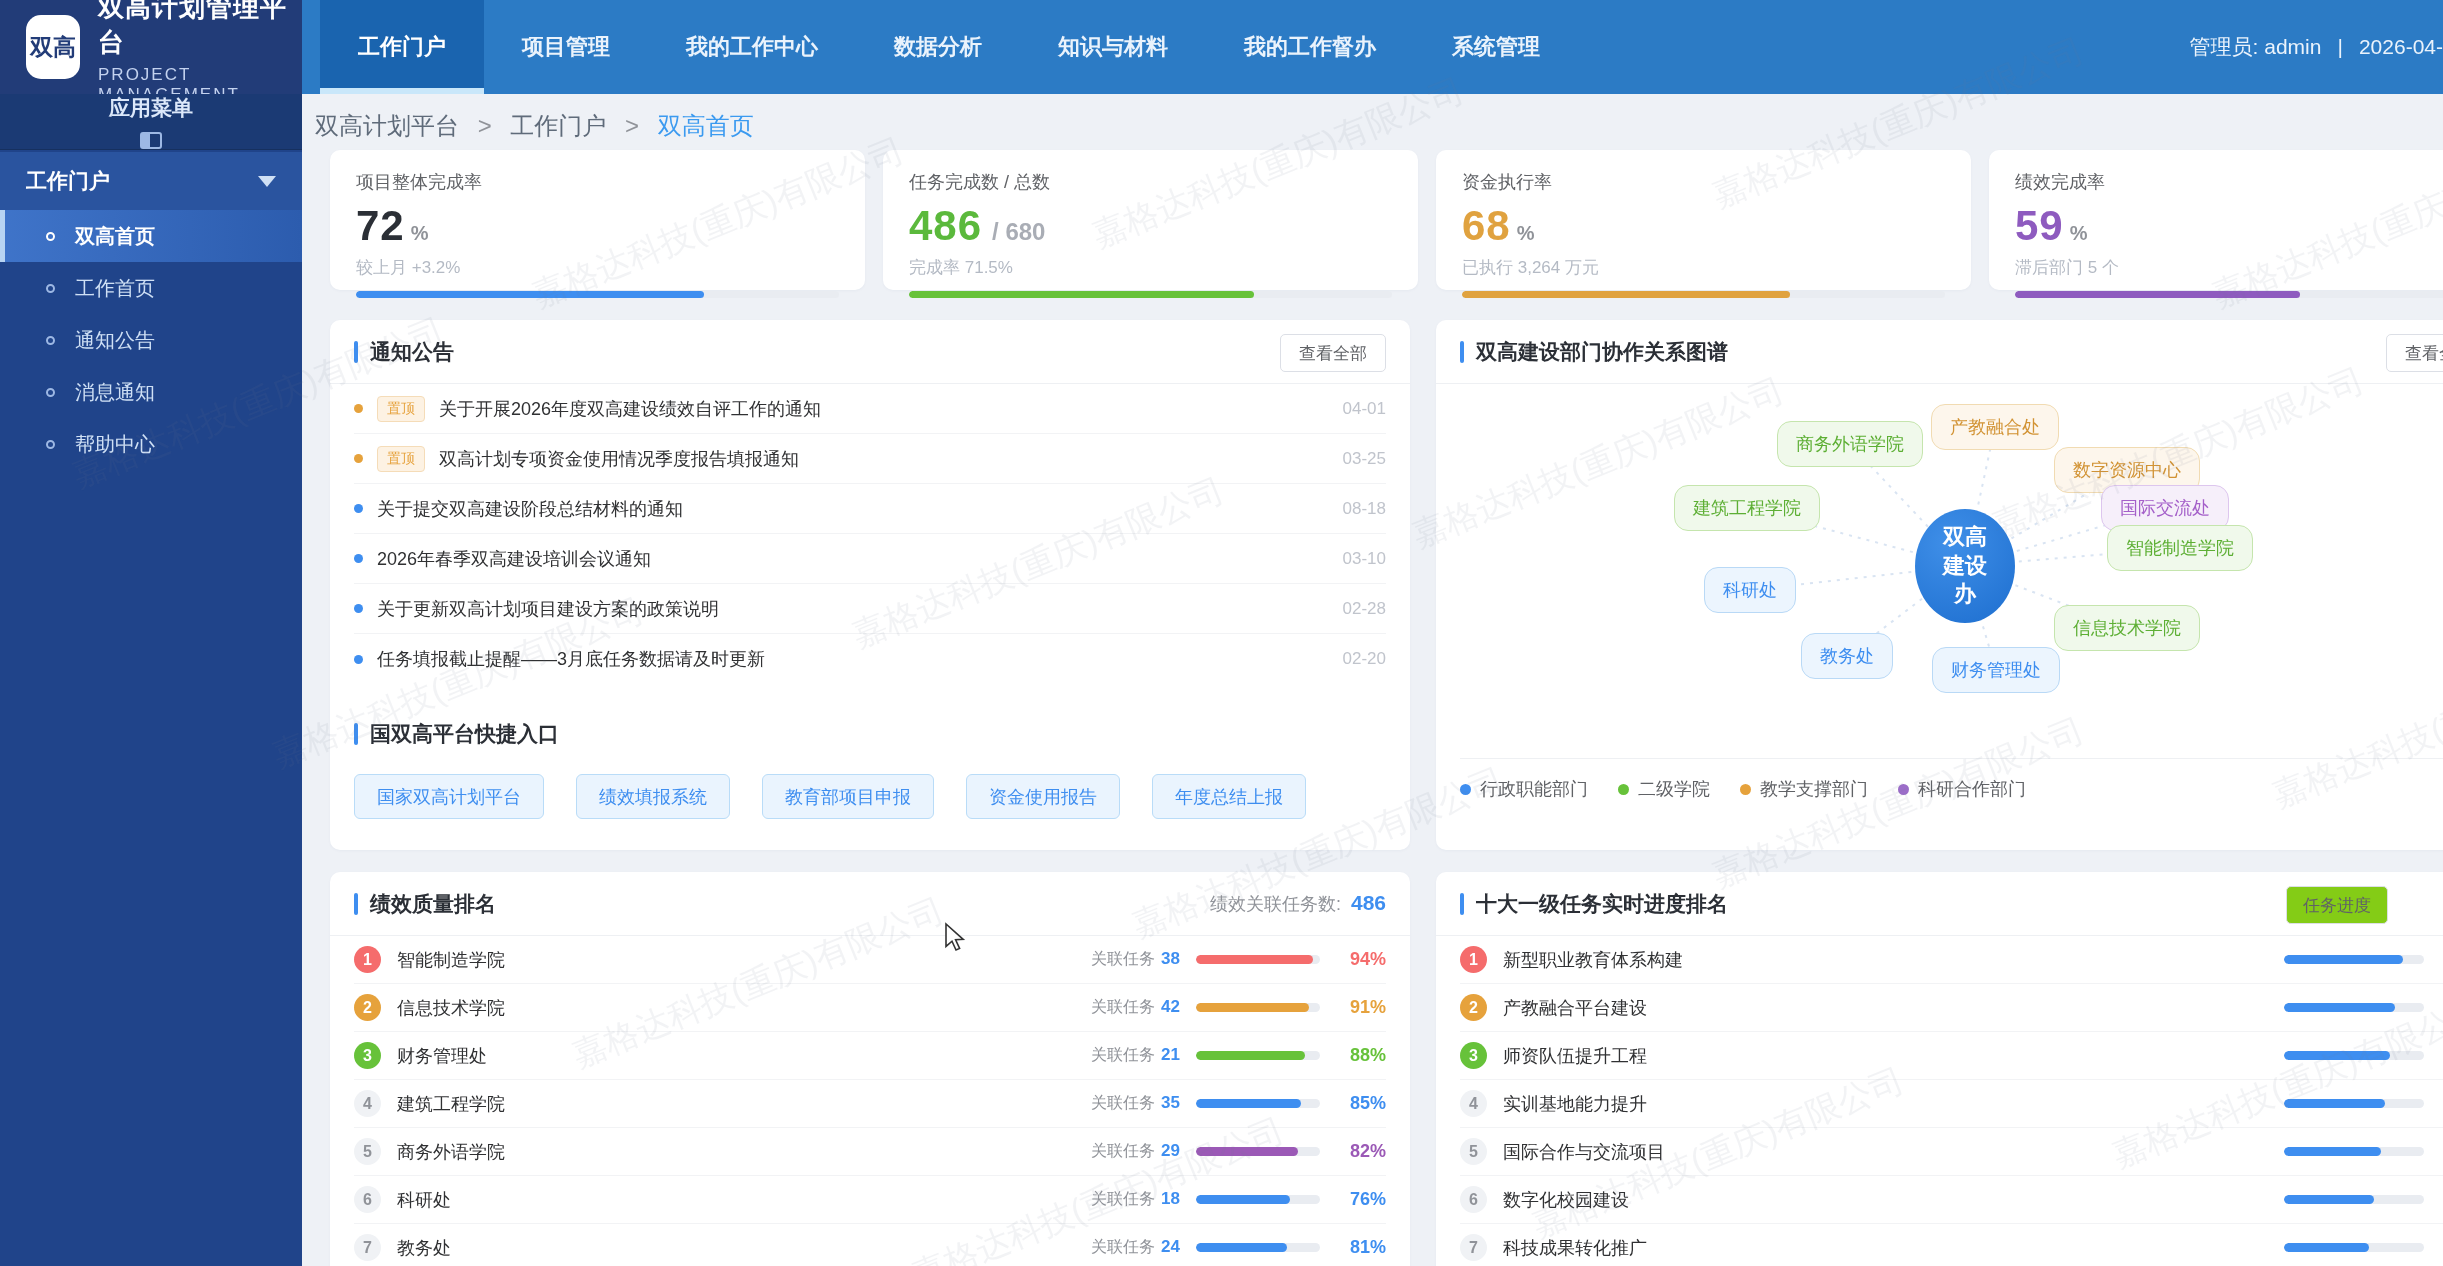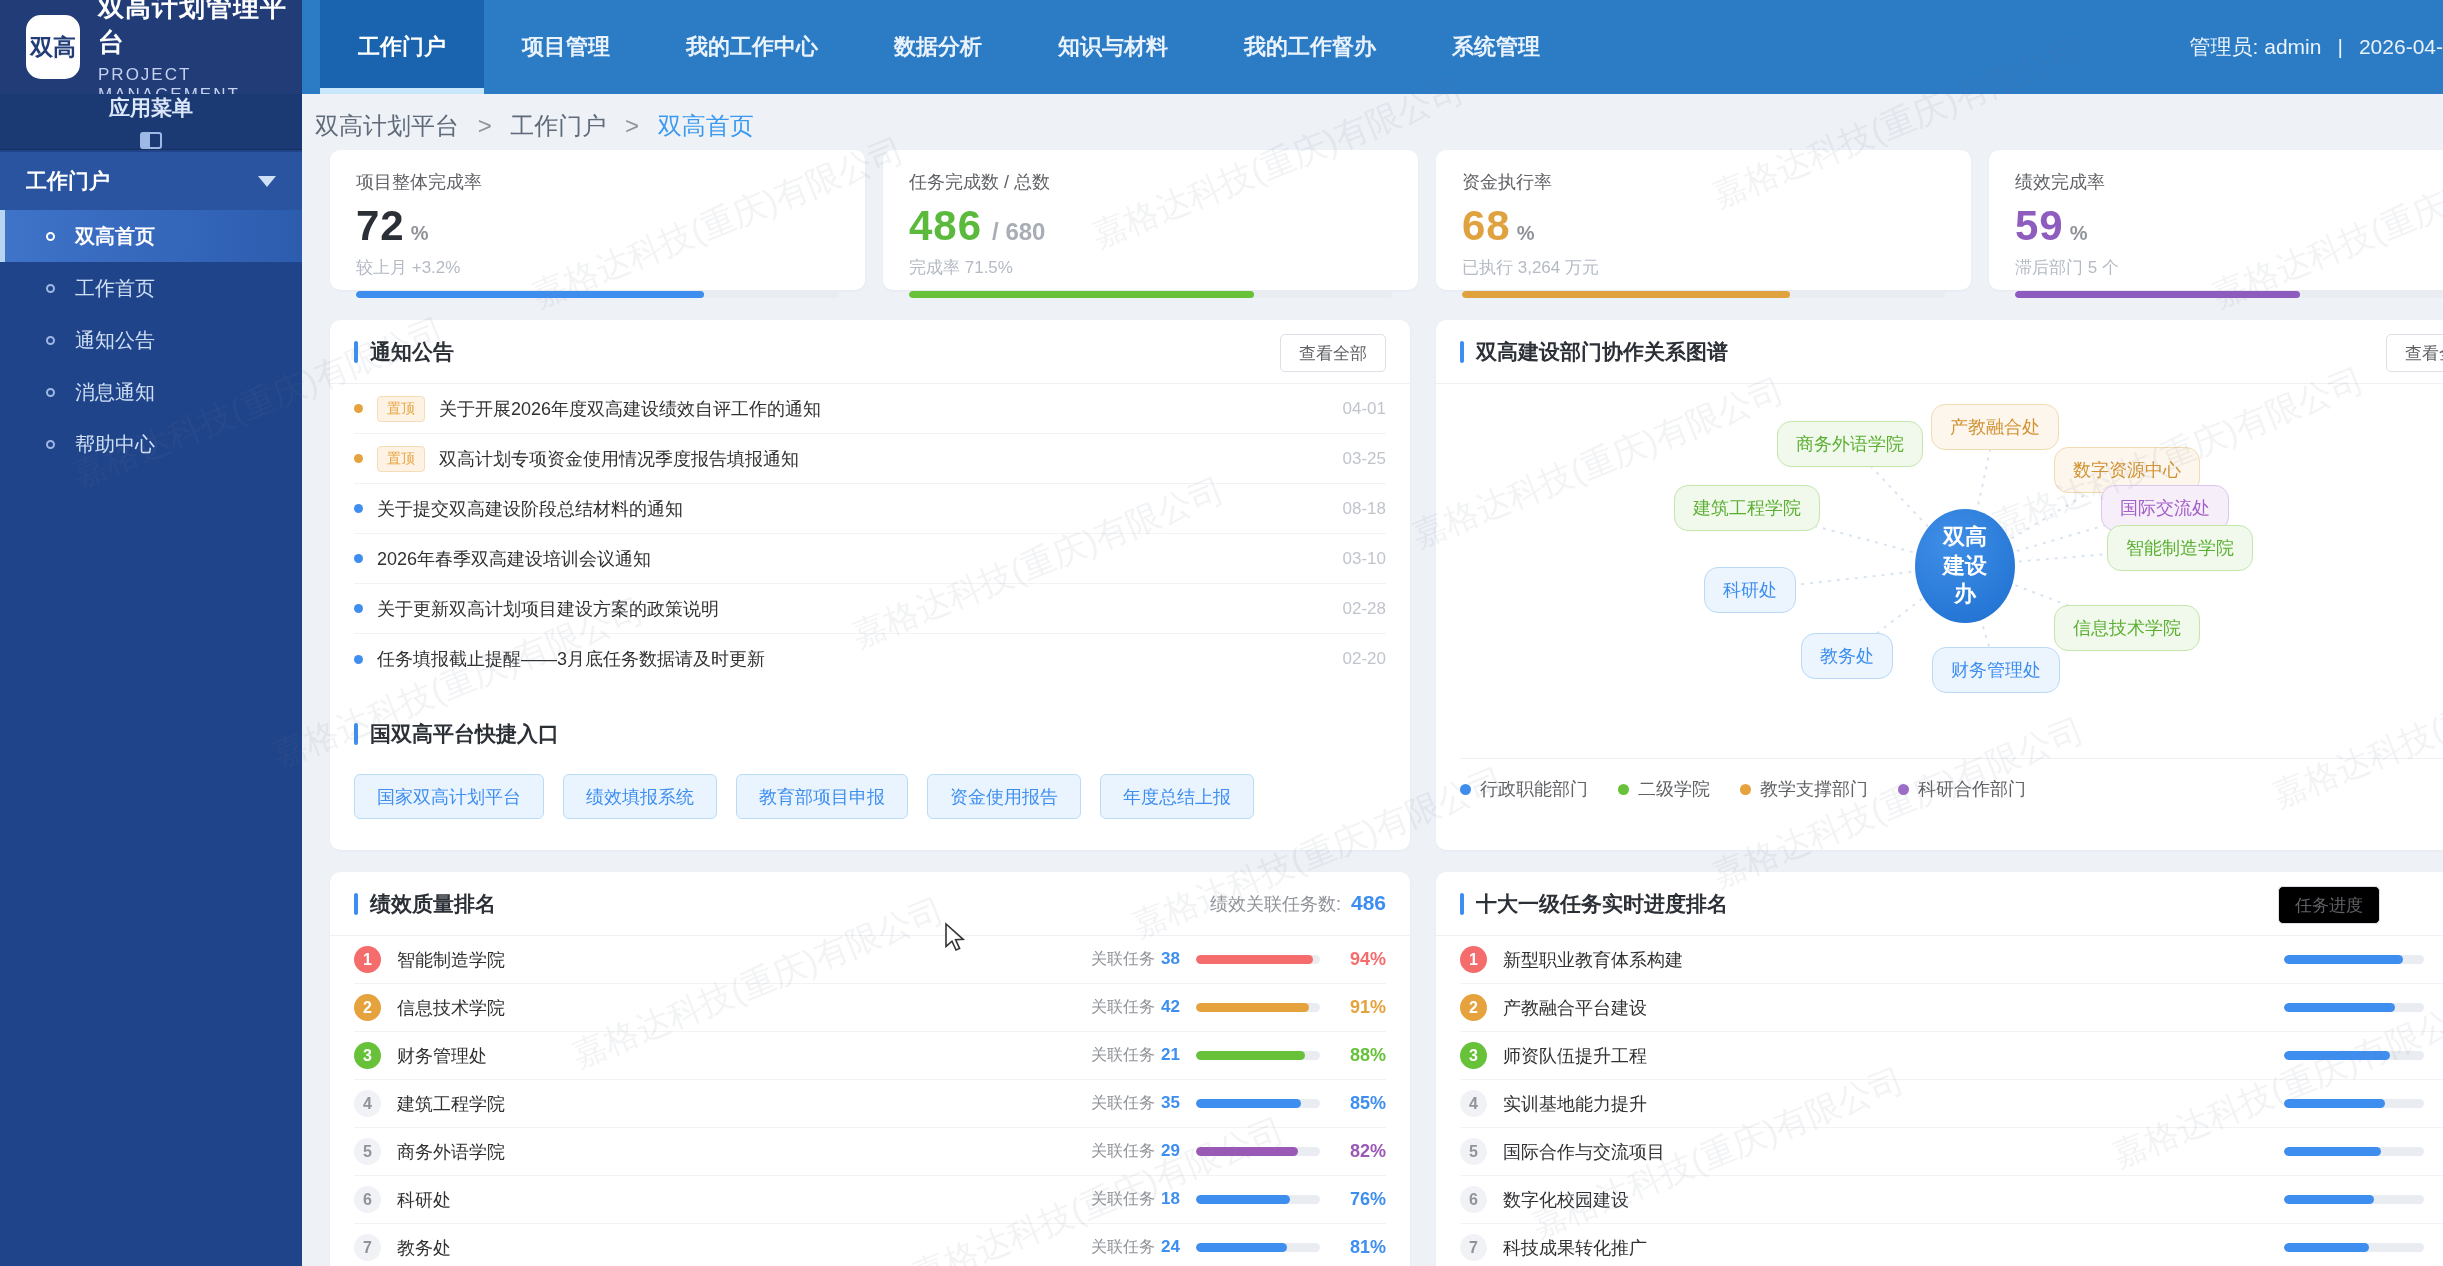--- a/index.html
+++ b/index.html
@@ -59,21 +59,21 @@
   .head-right b { color:#3e8ef0; font-size:21px; margin-left:10px; }
 
   
   .notice-row { height:50px; display:flex; align-items:center; margin:0 24px; border-bottom:1px solid #f2f3f5; }
   .dot { width:9px; height:9px; border-radius:50%; margin-right:14px; flex:0 0 auto; }
   .pin-badge { font-size:14px; color:#e6a23c; background:#fdf2e3; border:1px solid #f5dcb8; border-radius:4px; padding:3px 9px; margin-right:14px; white-space:nowrap; }
   .pin-badge:empty { display:none; }
   .notice-title { font-size:18px; color:#303133; flex:1 1 auto; white-space:nowrap; overflow:hidden; }
   .notice-date { font-size:17px; color:#c0c4cc; margin-left:16px; }
   .sub-section-head { display:flex; align-items:center; margin:36px 24px 0 24px; }
-  .quick-links { display:flex; gap:19px; margin:26px 24px 0 24px; }
+  .quick-links { display:flex; gap:32px; margin:26px 24px 0 24px; }
   .quick-link { height:45px; display:flex; align-items:center; padding:0 22px; background:#eaf4fe; border:1px solid #b9dcf8; border-radius:6px; color:#3e8ef0; font-size:18px; cursor:pointer; white-space:nowrap; }
 
   
   .graph-node { position:absolute; transform:translate(-50%,-50%); padding:10px 18px; border-radius:14px; font-size:18px; white-space:nowrap; cursor:pointer; }
   .n-green  { background:#f0f9eb; border:1px solid #c5e5ad; color:#5daf34; }
   .n-orange { background:#fdf6ec; border:1px solid #f1dbb2; color:#d29334; }
   .n-purple { background:#f6effa; border:1px solid #ddc6ee; color:#a45fc9; }
   .n-blue   { background:#ecf5fe; border:1px solid #b9d9f6; color:#3e8ef0; }
   .graph-center { position:absolute; transform:translate(-50%,-50%); width:100px; height:114px; border-radius:50%; background:radial-gradient(circle at 35% 30%, #3f8fe8, #1d6ecf); color:#fff; font-size:22px; font-weight:bold; display:flex; align-items:center; justify-content:center; text-align:center; line-height:1.3; cursor:pointer; }
   .graph-center .inner { width:50px; }
@@ -86,21 +86,21 @@
   .rank-badge { width:27px; height:27px; border-radius:50%; background:#f0f2f5; color:#909399; font-size:16px; font-weight:bold; display:flex; align-items:center; justify-content:center; margin-right:16px; flex:0 0 auto; }
   .rank-name { font-size:18px; color:#303133; flex:1 1 auto; white-space:nowrap; overflow:hidden; }
   .rank-meta { font-size:16px; color:#909399; white-space:nowrap; }
   .rank-meta b { color:#3e8ef0; font-size:17px; margin-left:6px; }
   .rank-bar { width:124px; height:9px; border-radius:5px; background:#e9ecf1; margin:0 16px; overflow:hidden; flex:0 0 auto; }
   .rank-bar-fill { height:100%; border-radius:5px; }
   .rank-pct { width:50px; text-align:right; font-size:18px; font-weight:bold; }
   .t-bar { position:absolute; right:68px; width:140px; height:9px; border-radius:5px; background:#e9ecf1; overflow:hidden; }
   .t-bar-fill { height:100%; border-radius:5px; background:#3e8ef0; }
   .task-row { position:relative; }
-  .btn-tab-plain { position:absolute; right:136px; top:14px; height:38px; padding:0 16px; border:1px solid #dcdfe6; border-radius:5px; background:#000000; color:#606266; font-size:17px; display:flex; align-items:center; cursor:pointer; white-space:nowrap; }
+  .btn-tab-plain { position:absolute; right:128px; top:14px; height:38px; padding:0 16px; border:1px solid #dcdfe6; border-radius:5px; background:#84cc16; color:#606266; font-size:17px; display:flex; align-items:center; cursor:pointer; white-space:nowrap; }
 
   
   .wm { position:absolute; font-size:34px; color:rgba(110,120,140,0.09); transform:rotate(-22deg); white-space:nowrap; pointer-events:none; z-index:5; }
 
   .cursor { position:absolute; left:944px; top:922px; z-index:50; pointer-events:none; }
 </style>
 </head>
 <body>
 
 <div class="navbar">

